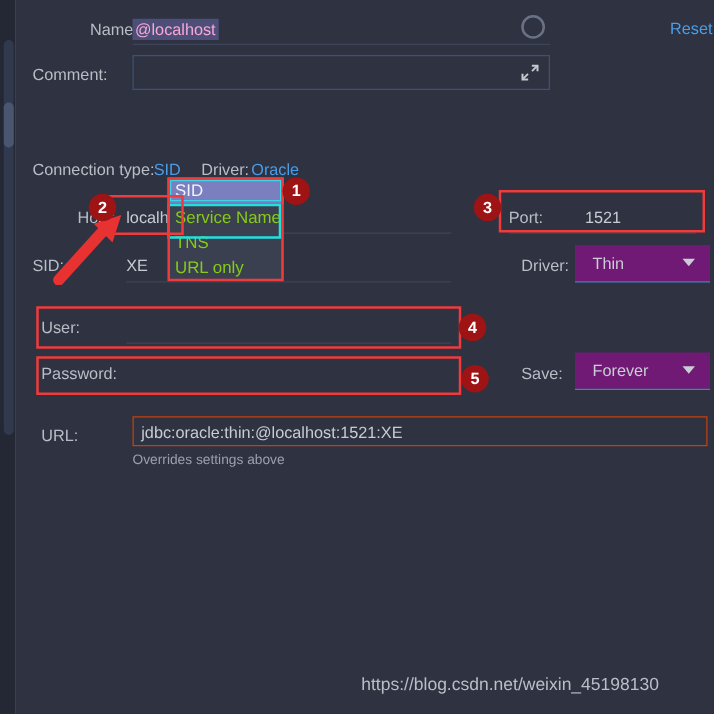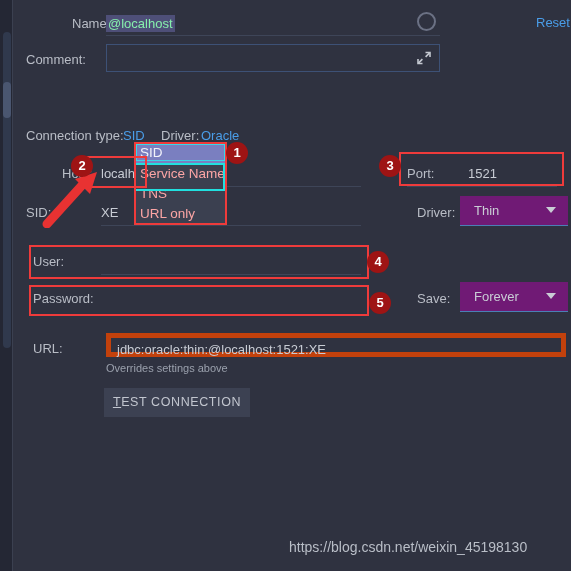--- a/index.html
+++ b/index.html
@@ -69,21 +69,21 @@
     position: absolute;
     height: 1px;
     background: #3e4558;
   }
 
   
   #name-label { left: 13px; top: 16px; margin-left: 46px; }
   #name-value {
     left: 93px; top: 15px;
     background: #4e4f78;
-    color: #86efac;
+    color: #f9a8d4;
     padding: 1px 2px;
   }
   #name-underline { left: 93px; top: 35px; width: 334px; }
   #status-ring {
     position: absolute;
     left: 404px; top: 12px;
     width: 19px; height: 19px;
     border: 2px solid #6b7184;
     border-radius: 50%;
     box-sizing: border-box;
@@ -214,21 +214,21 @@
   #save-label { left: 404px; top: 291px; }
   #save-combo { left: 447px; top: 282px; width: 108px; height: 29px; }
   #save-combo-underline { left: 447px; top: 311px; width: 108px; }
 
   
   #url-label { left: 20px; top: 341px; }
   #url-box {
     position: absolute;
     left: 93px; top: 333px;
     width: 460px; height: 24px;
-    border: 5px solid #c2410c;
+    border: 1px solid #c2410c;
     box-sizing: border-box;
     background: #2f3240;
   }
   #url-value {
     position: absolute;
     left: 6px; top: 4px;
     color: #c8ccd4;
     font-size: 13px;
   }
   #url-hint {
@@ -272,21 +272,21 @@
     left: 121px; top: 142px;
     width: 93px; height: 83px;
     background: #3b4050;
     box-sizing: border-box;
   }
   .dd-item {
     position: absolute;
     left: 0;
     width: 93px; height: 21px;
     font-size: 13.5px;
-    color: #fca5a5;
+    color: #84cc16;
     cursor: pointer;
   }
   .dd-item .dd-text {
     position: absolute;
     left: 6px; top: 3px;
   }
   .dd-item.selected {
     background: #7a7fc0;
     color: #f2f3fa;
   }
@@ -417,23 +417,20 @@
       <span class="caret"></span>
     </div>
     <div class="combo-underline" id="save-combo-underline"></div>
 
     <div class="lbl" id="url-label">URL:</div>
     <div id="url-box">
       <span id="url-value">jdbc:oracle:thin:@localhost:1521:XE</span>
     </div>
     <div id="url-hint">Overrides settings above</div>
 
-    <div id="test-connection-button">
-      <span class="btn-text"><span class="mnemonic">T</span><span>EST CONNECTION</span></span>
-    </div>
 
     <div id="watermark">https://blog.csdn.net/weixin_45198130</div>
 
     <div id="conn-type-dropdown">
       <div class="dd-item selected" style="top:0px">
         <span class="dd-text">SID</span>
       </div>
       <div class="dd-item" style="top:21px">
         <span class="dd-text">Service Name</span>
       </div>

